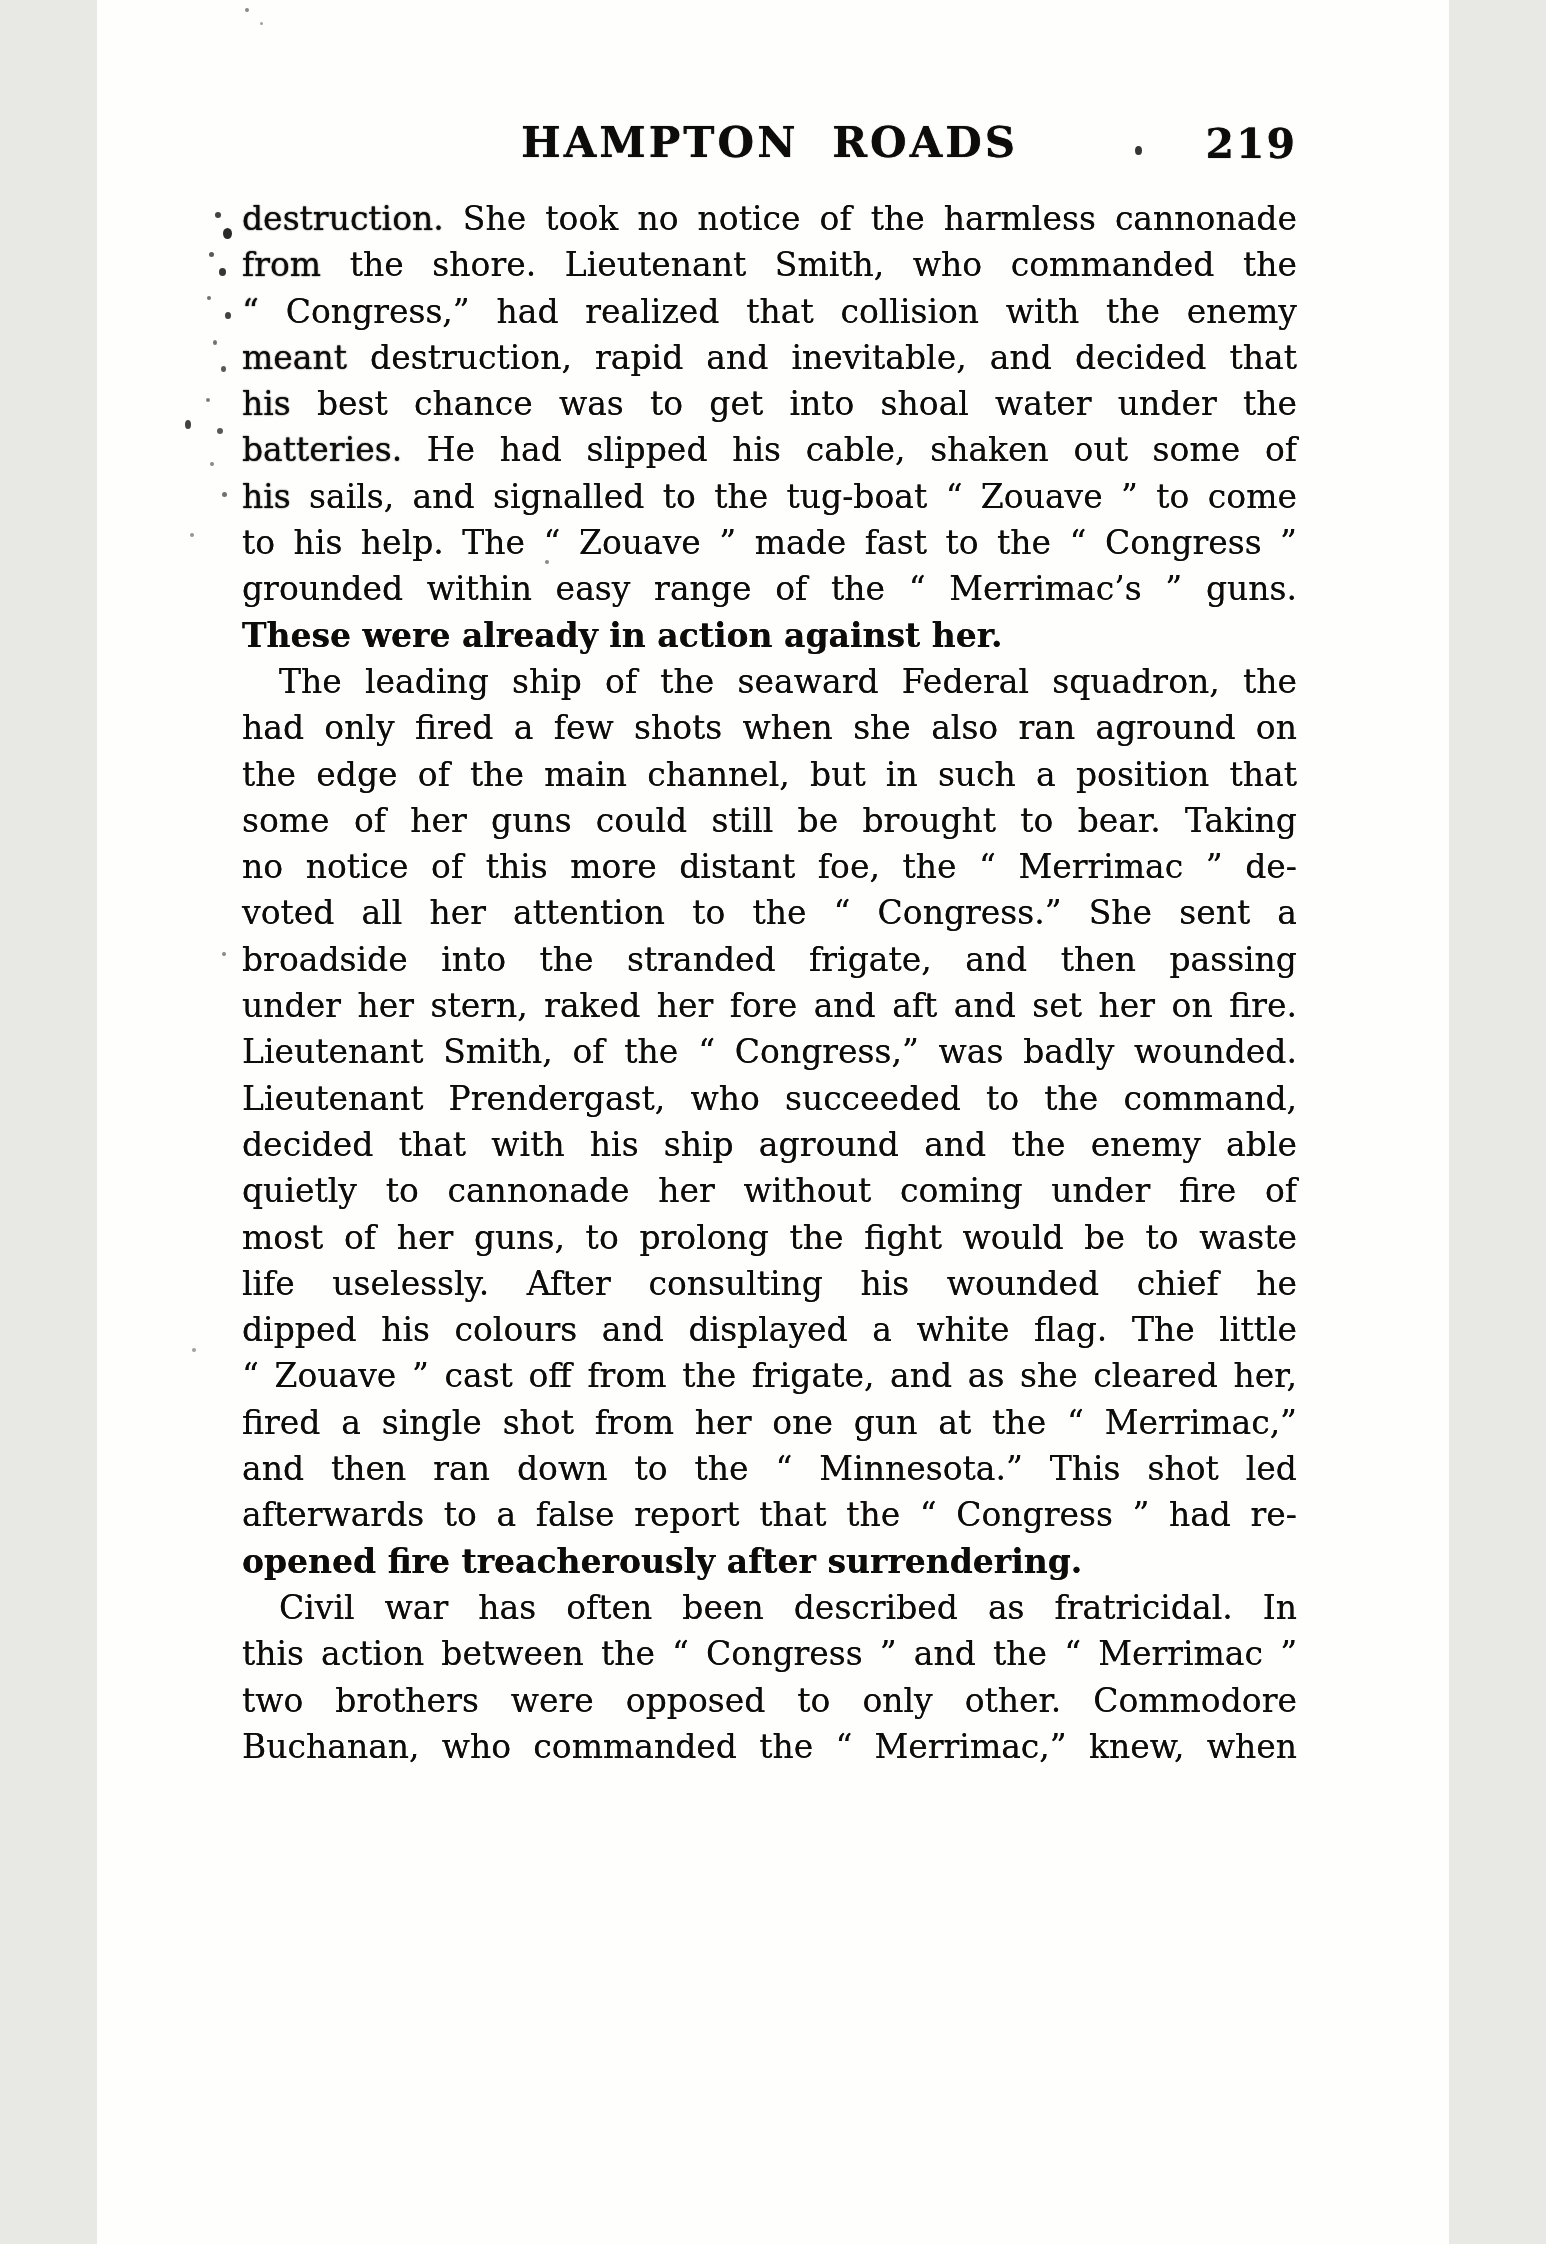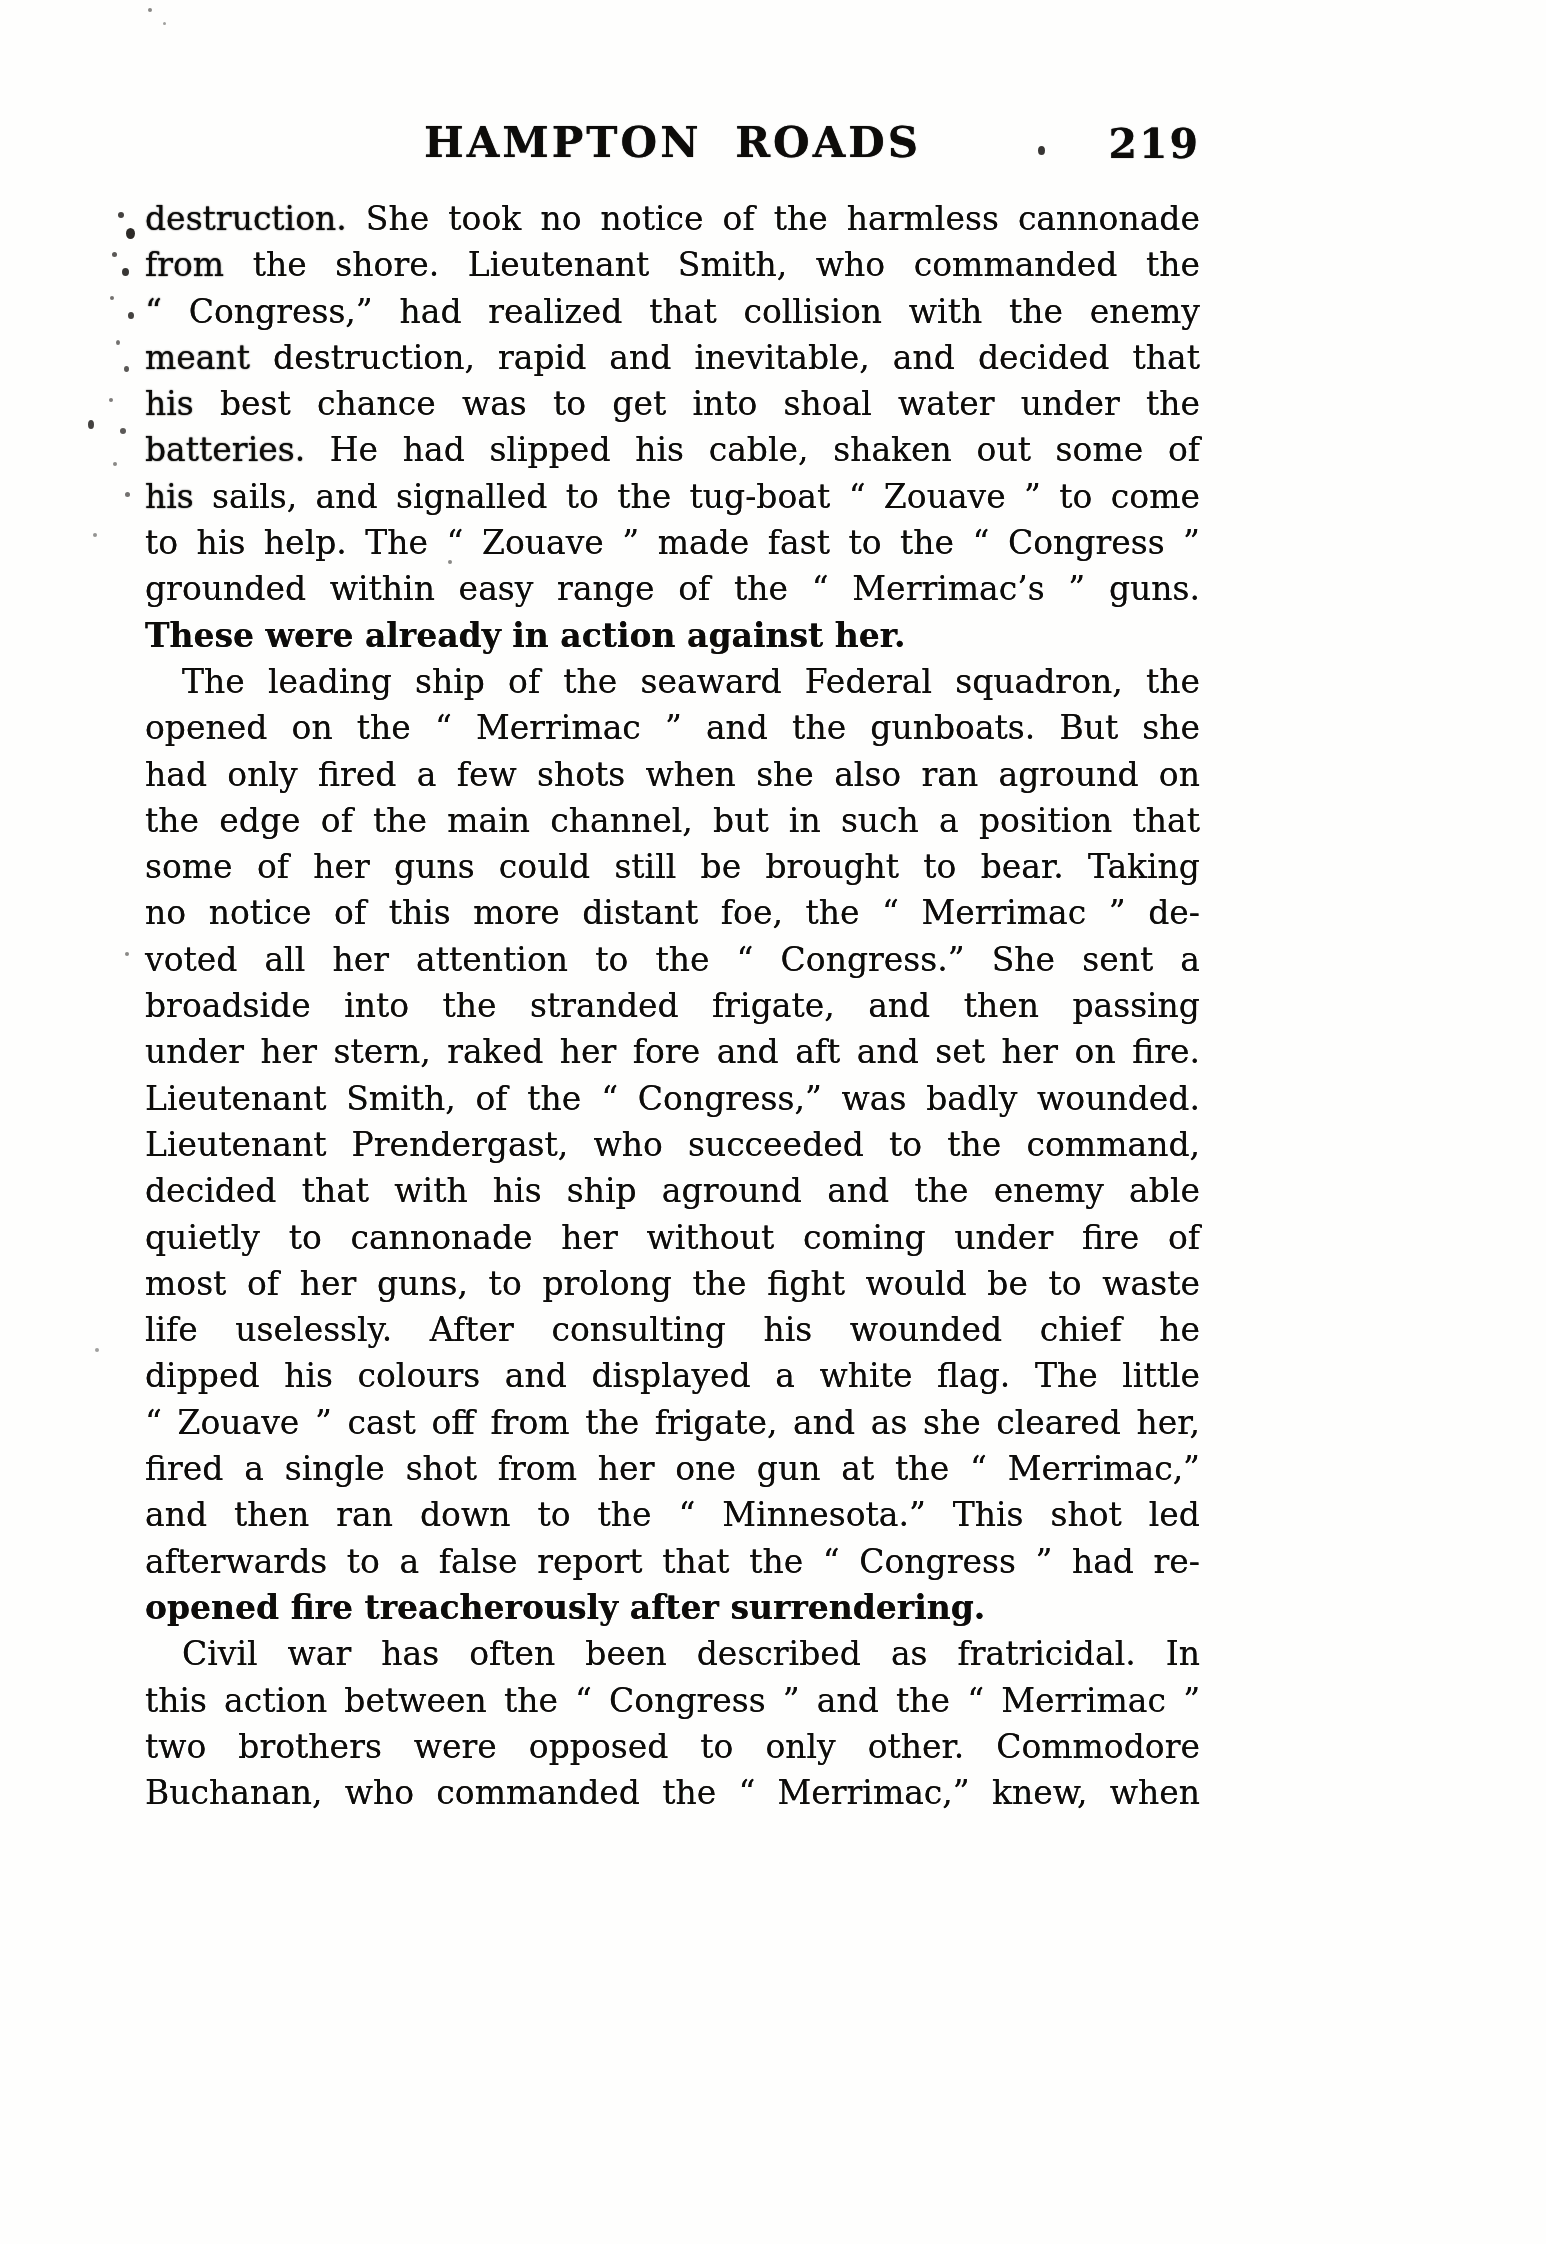--- a/index.html
+++ b/index.html
@@ -1,18 +1,18 @@
 <!DOCTYPE html>
 <html><head>
 <meta charset="utf-8">
 <style>
   html,body { margin:0; padding:0; background:#e8e8e4; }
   .page {
     position:relative;
-    width:1546px; height:2244px;
+    width:1352px; height:2244px;
     margin:0 auto;
     background:#fefefdl;
     background:#fefefd;
     overflow:hidden;
     font-family:"DejaVu Serif","Liberation Serif",serif;
     color:#0d0c0a;
   }
   .running-head {
     position:absolute; top:118px; left:145px; width:1055px; height:56px;
   }
@@ -54,21 +54,20 @@
       <div class="line"><span class="sm">from</span> the shore.  Lieutenant Smith, who commanded the</div>
       <div class="line"><span class="sm">“</span> Congress,” had realized that collision with the enemy</div>
       <div class="line"><span class="sm">meant</span> destruction, rapid and inevitable, and decided that</div>
       <div class="line"><span class="sm">his</span> best chance was to get into shoal water under the</div>
       <div class="line"><span class="sm">batteries.</span>  He had slipped his cable, shaken out some of</div>
       <div class="line"><span class="sm">his</span> sails, and signalled to the tug-boat “ Zouave ” to come</div>
       <div class="line">to his help.  The “ Zouave ” made fast to the “ Congress ”</div>
       <div class="line">grounded within easy range of the “ Merrimac’s ” guns.</div>
       <div class="line left">These were already in action against her.</div>
       <div class="line indent">The leading ship of the seaward Federal squadron, the</div>
-      <div class="line">opened on the “ Merrimac ” and the gunboats.  But she</div>
       <div class="line">had only fired a few shots when she also ran aground on</div>
       <div class="line">the edge of the main channel, but in such a position that</div>
       <div class="line">some of her guns could still be brought to bear.  Taking</div>
       <div class="line">no notice of this more distant foe, the “ Merrimac ” de-</div>
       <div class="line">voted all her attention to the “ Congress.”  She sent a</div>
       <div class="line">broadside into the stranded frigate, and then passing</div>
       <div class="line">under her stern, raked her fore and aft and set her on fire.</div>
       <div class="line">Lieutenant Smith, of the “ Congress,” was badly wounded.</div>
       <div class="line">Lieutenant Prendergast, who succeeded to the command,</div>
       <div class="line">decided that with his ship aground and the enemy able</div>

